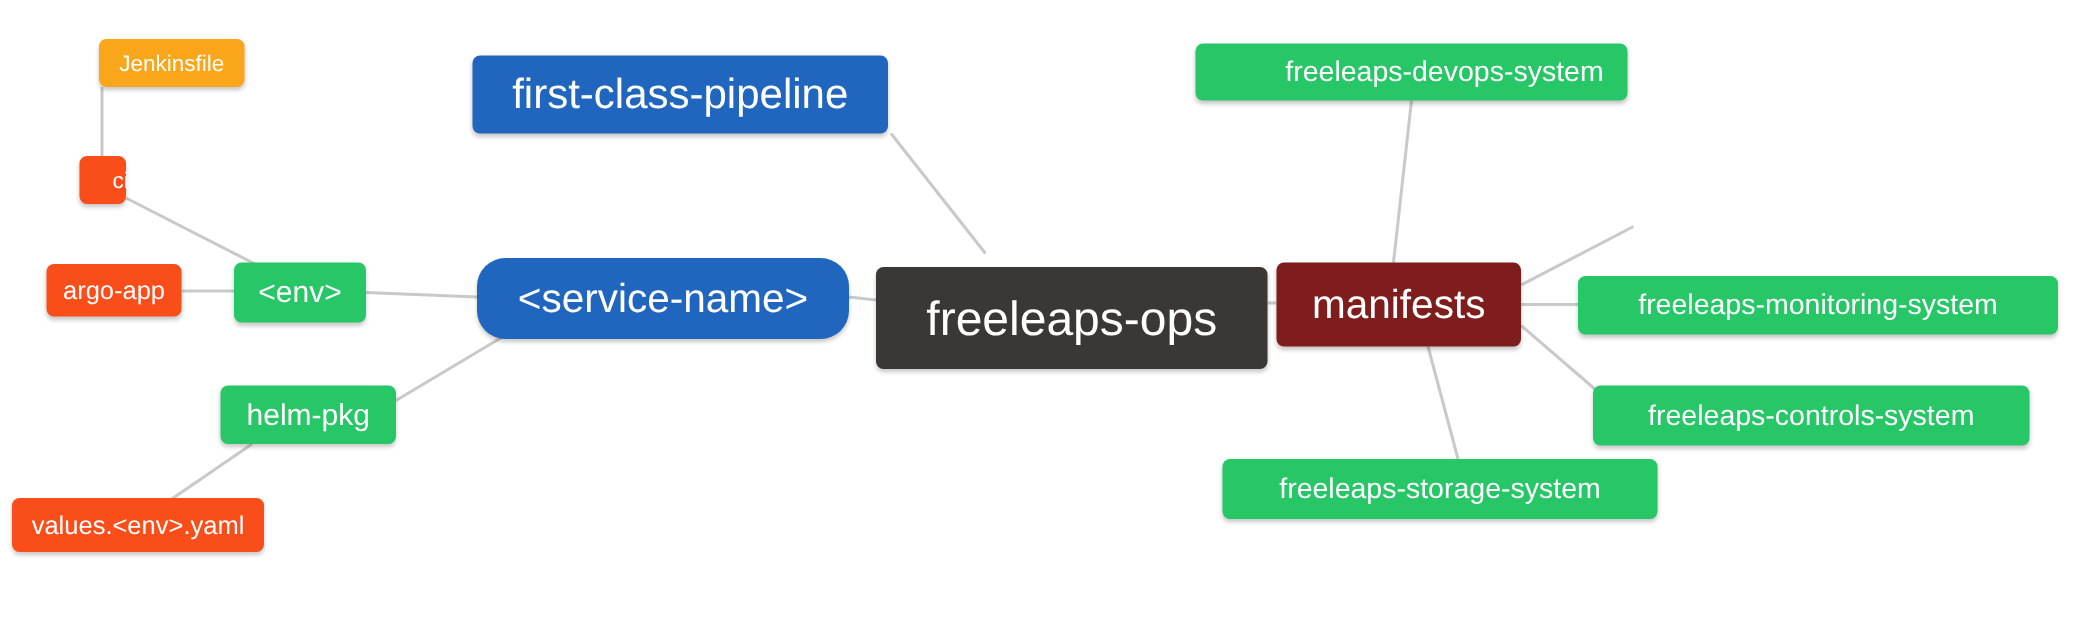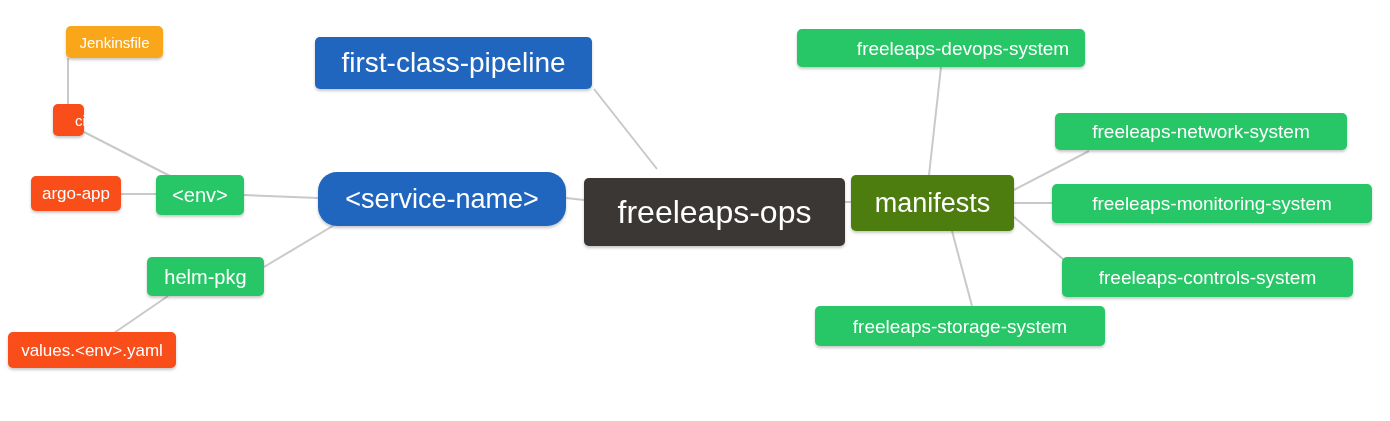--- a/index.html
+++ b/index.html
@@ -66,20 +66,19 @@
 
   <div class="node n-jenkinsfile" style="background: rgb(250, 166, 27);">Jenkinsfile</div>
   <div class="node n-ci" style="background: rgb(249, 77, 26);">ci</div>
   <div class="node n-argo-app" style="background: rgb(249, 77, 26);">argo-app</div>
   <div class="node n-env" style="background: rgb(39, 198, 103);">&lt;env&gt;</div>
   <div class="node n-first-class-pipeline" style="background: rgb(32, 102, 190);">first-class-pipeline</div>
   <div class="node n-service-name" style="background: rgb(32, 102, 190); border-radius: 19px;">&lt;service-name&gt;</div>
   <div class="node n-freeleaps-ops" style="background: rgb(59, 55, 53);">freeleaps-ops</div>
   <div class="node n-helm-pkg" style="background: rgb(39, 198, 103);">helm-pkg</div>
   <div class="node n-values-env-yaml" style="background: rgb(249, 77, 26);">values.&lt;env&gt;.yaml</div>
-  <div class="node n-manifests" style="background: #4d7c0f;">manifests</div>
+  <div class="node n-manifests" style="background: #7f1d1d;">manifests</div>
   <div class="node n-devops" style="background: rgb(39, 198, 103); padding-left: 44px;">freeleaps-devops-system</div>
-  <div class="node n-network" style="background: rgb(39, 198, 103);">freeleaps-network-system</div>
   <div class="node n-monitoring" style="background: rgb(39, 198, 103);">freeleaps-monitoring-system</div>
   <div class="node n-controls" style="background: rgb(39, 198, 103);">freeleaps-controls-system</div>
   <div class="node n-storage" style="background: rgb(39, 198, 103);">freeleaps-storage-system</div>
 
 </div>
 
 </body></html>

